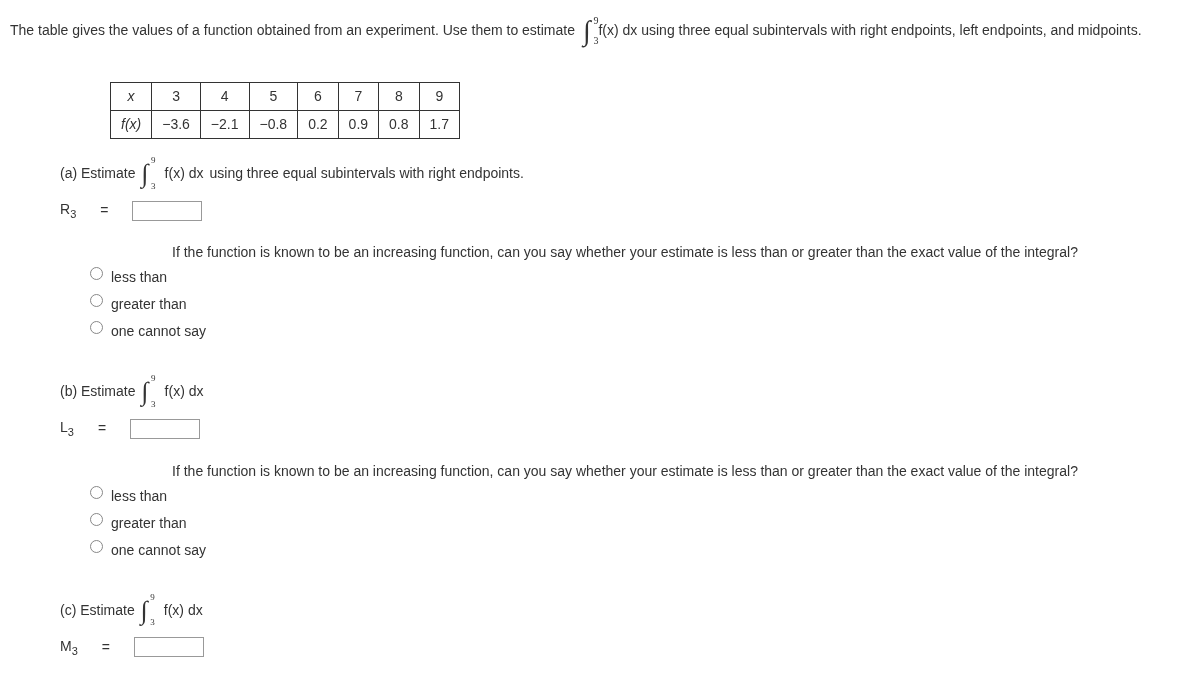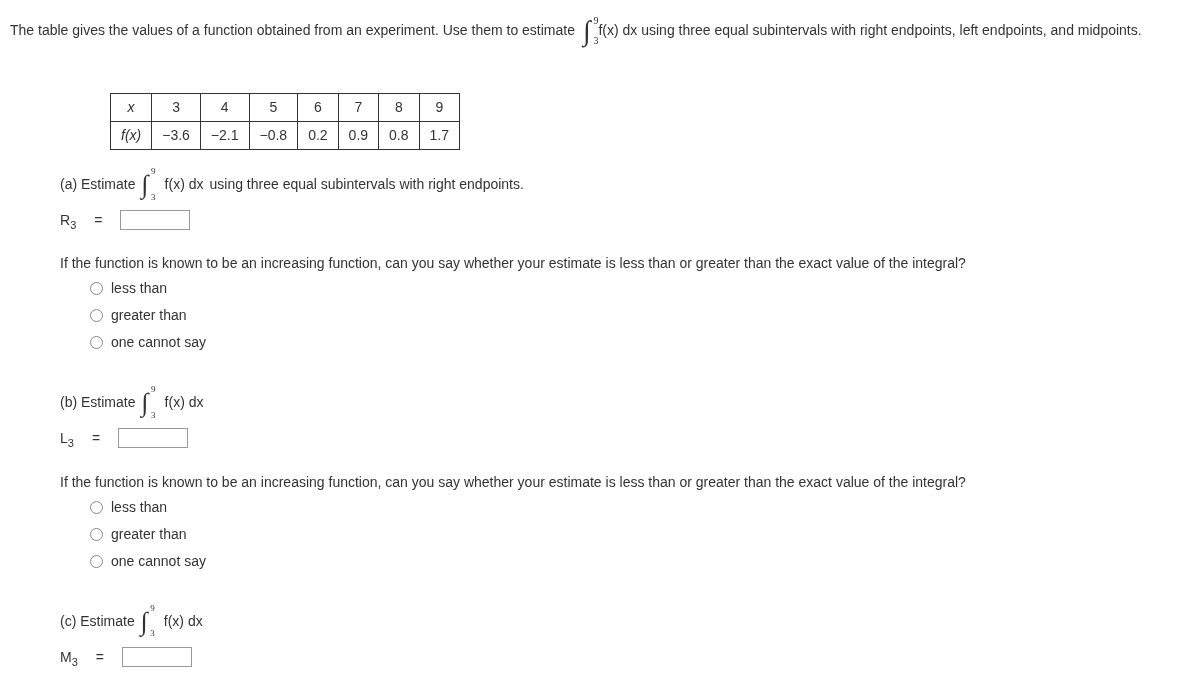--- a/index.html
+++ b/index.html
@@ -8,21 +8,21 @@
       padding: 0;
     }
     body {
       font-family: Arial, Helvetica, sans-serif;
       font-size: 14px;
       color: #333;
       padding: 10px 10px 20px 10px;
       line-height: 1.5;
     }
     .intro {
-      margin-bottom: 41px;
+      margin-bottom: 30px;
     }
     .intro-text {
       display: inline;
     }
     .integral-inline {
       display: inline-block;
       vertical-align: middle;
       margin: 0 4px;
     }
     .integral-sym {
@@ -64,43 +64,44 @@
       margin-bottom: 25px;
     }
     .question-line {
       display: flex;
       align-items: center;
       gap: 6px;
       margin-bottom: 6px;
     }
     .answer-line {
       display: flex;
-      align-items: flex-start;
-      gap: 18px;
+      align-items: center;
+      gap: 24px;
       margin-bottom: 20px;
     }
     .answer-input {
       width: 70px;
       height: 20px;
       border: 1px solid #999;
       padding: 2px 4px;
     }
     .sub {
       font-size: 11px;
       vertical-align: sub;
     }
     .followup {
       margin-bottom: 4px;
+      text-align: center;
     }
     .options {
       margin-left: 30px;
     }
     .option-row {
       display: flex;
-      align-items: center;
+      align-items: flex-start;
       gap: 8px;
       margin-bottom: 6px;
     }
     .radio {
       width: 13px;
       height: 13px;
       border: 1px solid #888;
       border-radius: 50%;
       cursor: pointer;
     }

